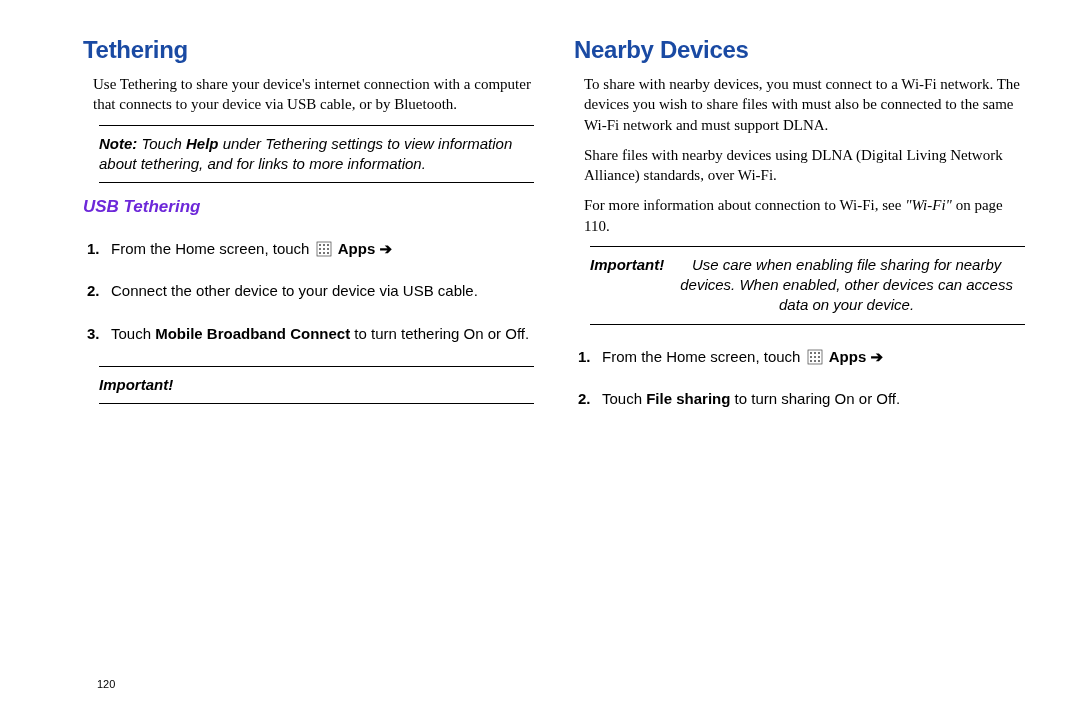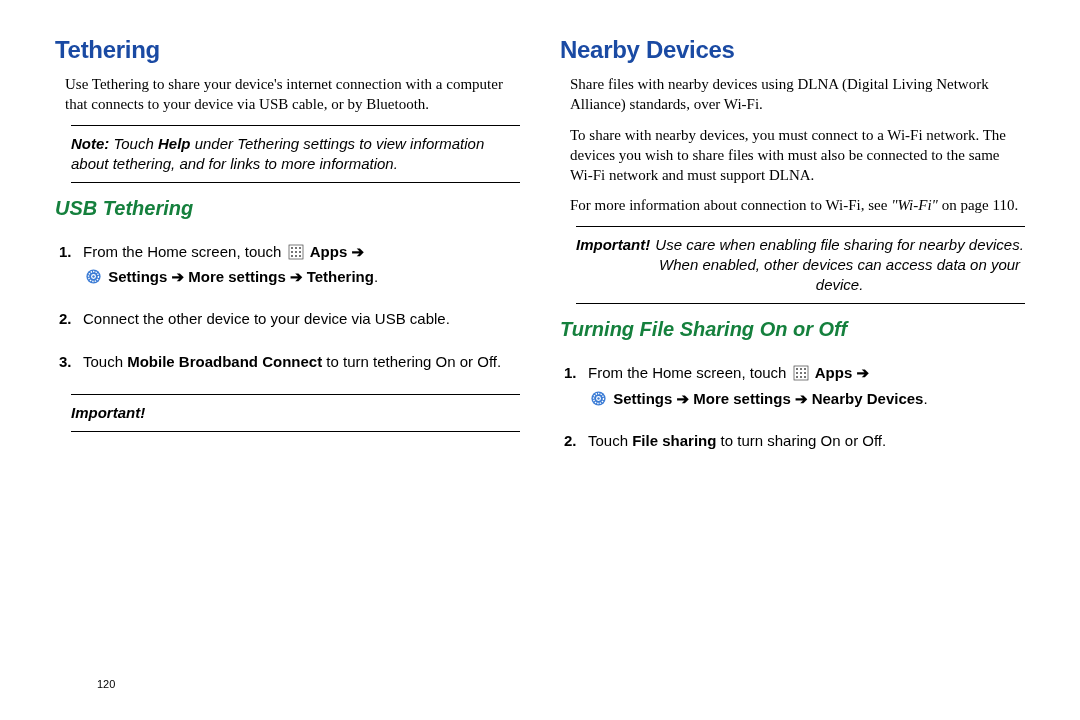--- a/index.html
+++ b/index.html
@@ -9,42 +9,42 @@
     font-size: 15px;
     color: #000;
     background: #fff;
     width: 1080px;
     height: 720px;
     overflow: hidden;
   }
   .page {
     display: flex;
     flex-direction: row;
-    padding: 36px 55px 0 55px;
+    padding: 36px 55px 0 83px;
     gap: 40px;
     box-sizing: border-box;
     height: 100%;
   }
   .col {
     flex: 1;
     min-width: 0;
   }
   .h2 {
     color: #1a4aa3;
     font-family: Arial, Helvetica, sans-serif;
     font-weight: 900;
     font-size: 24px;
     margin: 0 0 10px 0;
     letter-spacing: -0.3px;
   }
   .h3 {
-    color: #15803d;
+    color: #6d28d9;
     font-style: italic;
     font-weight: 900;
-    font-size: 20px;
+    font-size: 17px;
     margin: 14px 0 6px 0;
   }
   p {
     margin: 4px 0 10px 0;
     line-height: 1.35;
     font-family: Liberation Serif, serif;
   }
   .indent {
     padding-left: 10px;
   }
@@ -137,87 +137,68 @@
                 <circle cx="12" cy="4" r="1"></circle>
                 <circle cx="4" cy="8" r="1"></circle>
                 <circle cx="8" cy="8" r="1"></circle>
                 <circle cx="12" cy="8" r="1"></circle>
                 <circle cx="4" cy="12" r="1"></circle>
                 <circle cx="8" cy="12" r="1"></circle>
                 <circle cx="12" cy="12" r="1"></circle>
               </g>
             </svg></span>
         <span class="b">Apps</span><span class="b arrow"> ➔ </span>
-        <div class="nav-path" style="padding-left:0; margin-left:0;">
-          <span class="gear-icon"><svg width="17" height="17" viewBox="0 0 24 24">
-                <circle cx="12" cy="12" r="10" fill="#3a7bd5"></circle>
-                <circle cx="12" cy="12" r="7" fill="none" stroke="#fff" stroke-width="2" stroke-dasharray="2,1.5"></circle>
-                <circle cx="12" cy="12" r="3.5" fill="#fff"></circle>
-                <circle cx="12" cy="12" r="1.7" fill="#3a7bd5"></circle>
-              </svg></span>
-          <span class="b">Settings</span><span class="b arrow"> ➔ </span><span class="b">More settings</span><span class="b arrow"> ➔ </span><span class="b">Tethering</span><span>.</span>
-        </div>
       </li>
       <li>Connect the other device to your device via USB cable.</li>
       <li>
         <span>Touch </span><span class="b">Mobile Broadband Connect</span><span> to turn tethering On or Off.</span>
       </li>
     </ol>
 
     <div class="imp-block">
       <div class="imp-hang">
         <div class="lead-cell">Important!</div>
       </div>
     </div>
   </div>
 
   <div class="col">
     <div class="h2">Nearby Devices</div>
+    <p class="indent">To share with nearby devices, you must connect to a Wi-Fi network. The devices you wish to share files with must also be connected to the same Wi-Fi network and must support DLNA.</p>
     <p class="indent">Share files with nearby devices using DLNA (Digital Living Network Alliance) standards, over Wi-Fi.</p>
-    <p class="indent">To share with nearby devices, you must connect to a Wi-Fi network. The devices you wish to share files with must also be connected to the same Wi-Fi network and must support DLNA.</p>
     <p class="indent">
       <span>For more information about connection to Wi-Fi, see </span><span class="italic">"Wi-Fi"</span><span> on page 110.</span>
     </p>
 
     <div class="imp-block">
       <div class="imp-hang">
         <div class="lead-cell">Important!</div>
         <div class="body-cell">Use care when enabling file sharing for nearby devices. When enabled, other devices can access data on your device.</div>
       </div>
     </div>
 
-    <div class="h3">Turning File Sharing On or Off</div>
 
     <ol class="steps">
       <li>
         <span>From the Home screen, touch </span>
         <span class="apps-icon"><svg width="16" height="16">
               <rect x="1" y="1" width="14" height="14" fill="none" stroke="#444" stroke-width="0.7"></rect>
               <g fill="#444">
                 <circle cx="4" cy="4" r="1"></circle>
                 <circle cx="8" cy="4" r="1"></circle>
                 <circle cx="12" cy="4" r="1"></circle>
                 <circle cx="4" cy="8" r="1"></circle>
                 <circle cx="8" cy="8" r="1"></circle>
                 <circle cx="12" cy="8" r="1"></circle>
                 <circle cx="4" cy="12" r="1"></circle>
                 <circle cx="8" cy="12" r="1"></circle>
                 <circle cx="12" cy="12" r="1"></circle>
               </g>
             </svg></span>
         <span class="b">Apps</span><span class="b arrow"> ➔ </span>
-        <div class="nav-path" style="padding-left:0; margin-left:0;">
-          <span class="gear-icon"><svg width="17" height="17" viewBox="0 0 24 24">
-                <circle cx="12" cy="12" r="10" fill="#3a7bd5"></circle>
-                <circle cx="12" cy="12" r="7" fill="none" stroke="#fff" stroke-width="2" stroke-dasharray="2,1.5"></circle>
-                <circle cx="12" cy="12" r="3.5" fill="#fff"></circle>
-                <circle cx="12" cy="12" r="1.7" fill="#3a7bd5"></circle>
-              </svg></span>
-          <span class="b">Settings</span><span class="b arrow"> ➔ </span><span class="b">More settings</span><span class="b arrow"> ➔ </span><span class="b">Nearby Devices</span><span>.</span>
-        </div>
       </li>
       <li>
         <span>Touch </span><span class="b">File sharing</span><span> to turn sharing On or Off.</span>
       </li>
     </ol>
   </div>
 
 </div>
 
 <div class="page-num">120</div>

